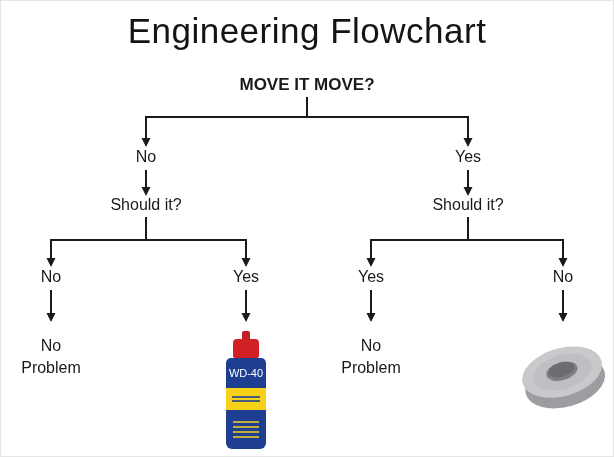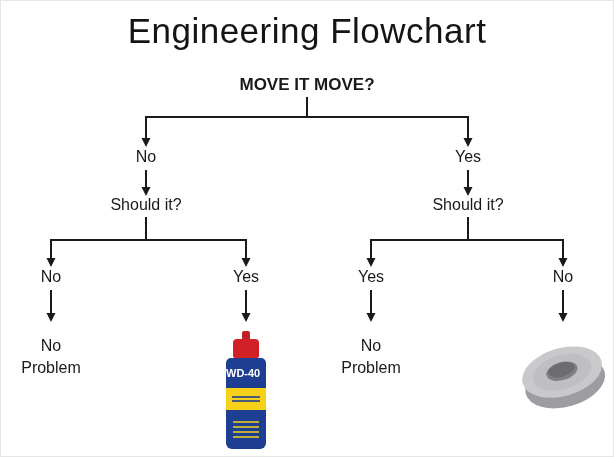--- a/index.html
+++ b/index.html
@@ -32,21 +32,21 @@
   .wd40 { position:absolute; left:223px; top:330px; width:44px; height:118px; }
   .wd40-nozzle { width:8px; height:8px; background:#c01f26; margin:0 auto; border-radius:2px 2px 0 0; }
   .wd40-cap { width:26px; height:19px; background:#d22027; margin:0 auto; border-radius:4px 4px 2px 2px; }
   .wd40-body {
     position:absolute; left:2px; right:2px; top:27px; bottom:0;
     background:#1e3e92; border-radius:5px 5px 6px 6px; overflow:hidden;
     display:flex; flex-direction:column;
   }
   .wd40-brand {
     height:30px; box-sizing:border-box; padding-top:9px;
-    color:#ffffff; font-weight:bold; font-size:11px; text-align:left;
+    color:#ffffff; font-weight:normal; font-size:11px; text-align:center;
   }
   .wd40-yellow-band {
     height:22px; background:#f7d117;
     display:flex; flex-direction:column; justify-content:center; align-items:center; gap:2px;
   }
   .wd40-yellow-band i { display:block; width:70%; height:2px; background:rgba(30,62,146,.8); }
   .wd40-bottom {
     flex:1; display:flex; flex-direction:column; justify-content:center; align-items:center; gap:3px;
   }
   .wd40-bottom i { display:block; width:64%; height:2px; background:rgba(247,209,23,.75); }

